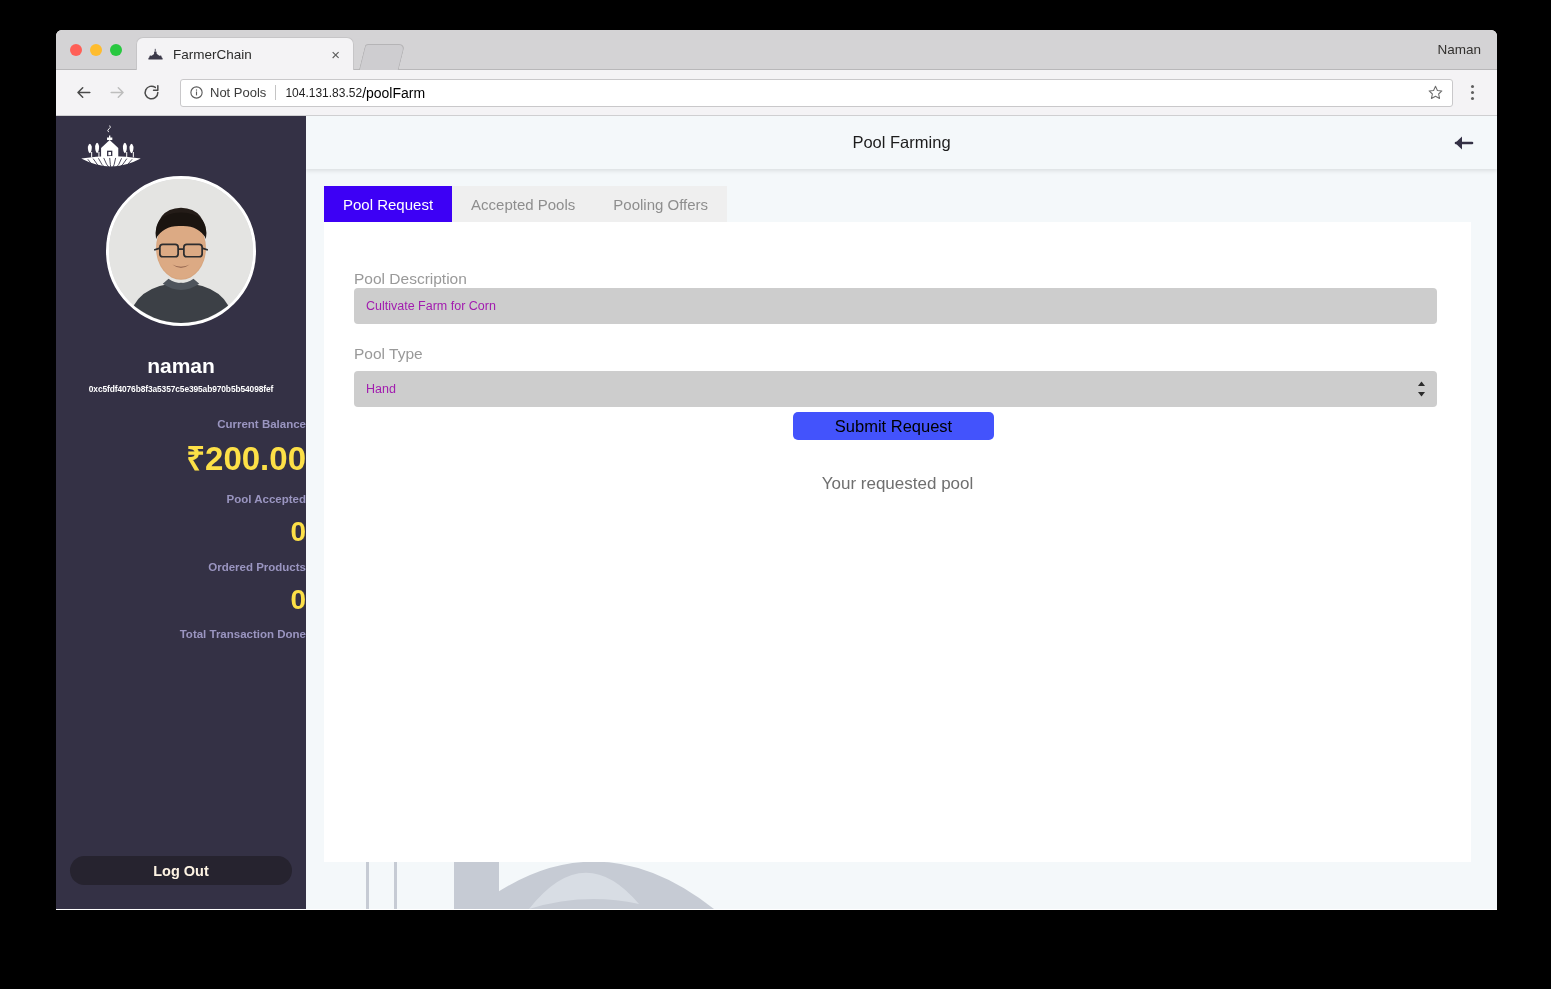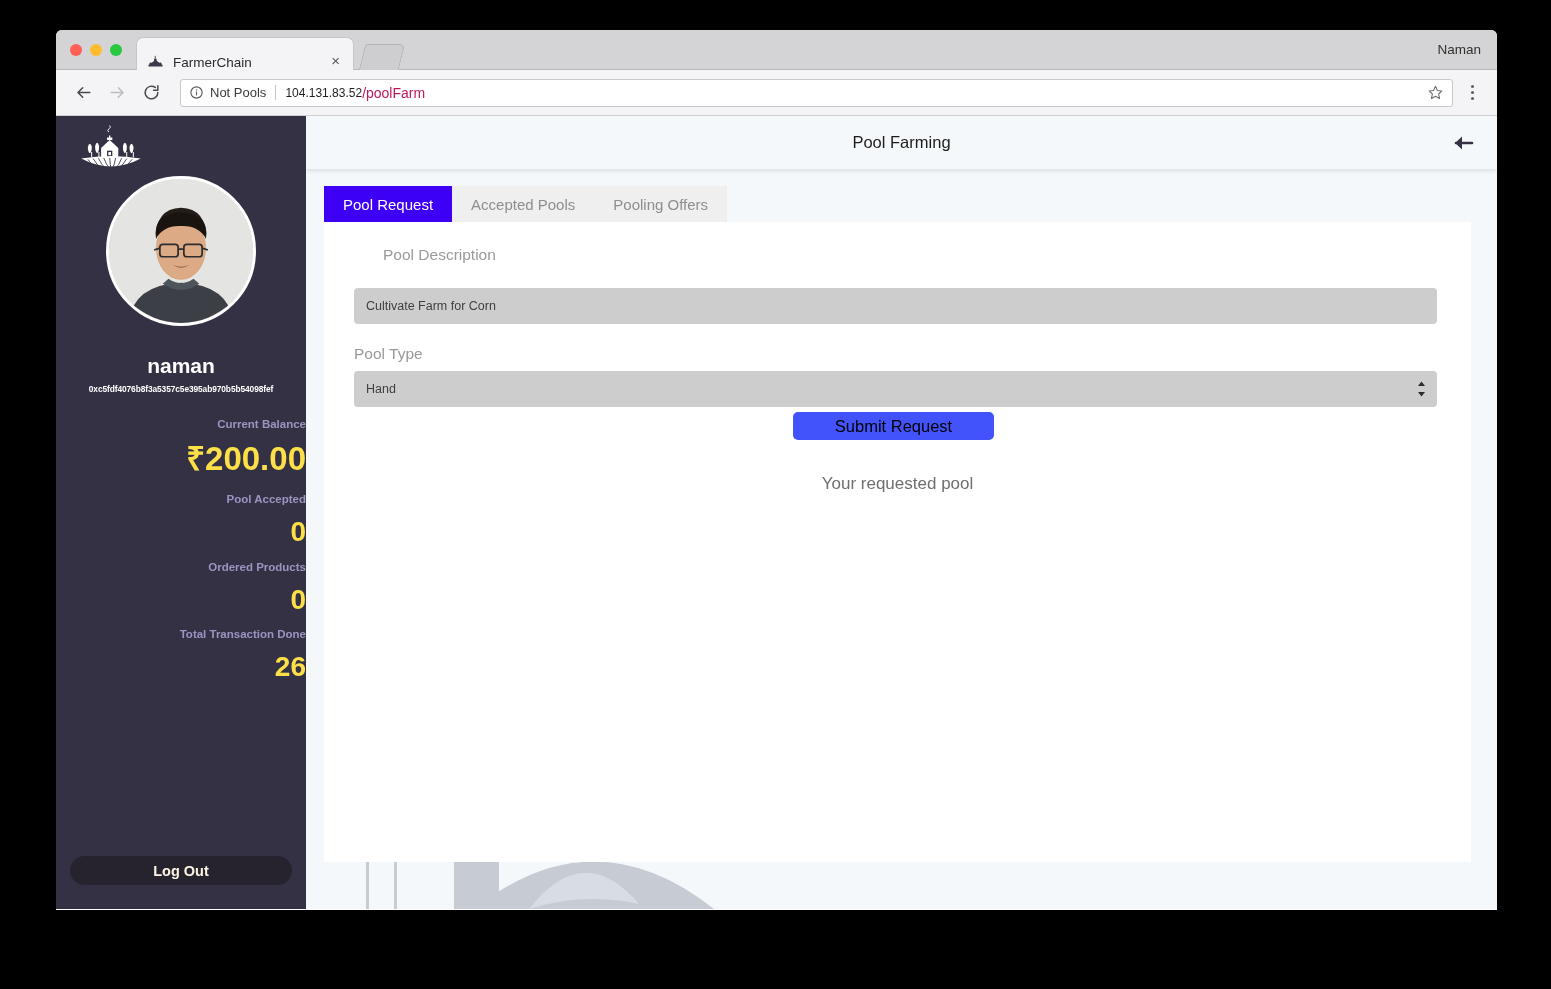--- a/index.html
+++ b/index.html
@@ -45,21 +45,21 @@
 
   #browser-tab {
     position: absolute;
     left: 80px; top: 7px;
     width: 218px; height: 33px;
     background: #f4f3f5;
     border-radius: 7px 7px 0 0;
     border: 1px solid #c6c5c7;
     border-bottom: none;
     display: flex;
-    align-items: flex-end;
+    align-items: center;
     padding: 0 10px;
   }
   #tab-favicon {
     width: 17px; height: 17px;
     margin-right: 9px;
     flex: 0 0 auto;
     display: block;
   }
   #tab-title {
     font-size: 13.5px;
@@ -127,21 +127,21 @@
     font-size: 13px; color: #3b3b3b;
     white-space: nowrap; flex: 0 0 auto;
   }
   #url-separator {
     width: 1px; height: 15px;
     background: #c4c4c4;
     margin: 0 9px;
     flex: 0 0 auto;
   }
   #url-host { font-size: 12px; color: #1f1f1f; white-space: nowrap; }
-  #url-path { font-size: 14px; color: #be185d; white-space: nowrap; }
+  #url-path { font-size: 14px; color: #000000; white-space: nowrap; }
   #url-rest { flex: 1 1 auto; }
   #bookmark-star { flex: 0 0 auto; display: block; }
   #browser-menu {
     width: 26px; height: 30px;
     display: flex; flex-direction: column;
     align-items: center; justify-content: center;
     gap: 3px;
     flex: 0 0 auto;
   }
   .menu-dot { width: 3px; height: 3px; border-radius: 50%; background: #5f5f5f; }
@@ -300,34 +300,34 @@
     height: 640px;
     background: #ffffff;
     z-index: 2;
   }
 
   .field-label {
     position: absolute;
     font-size: 15.5px;
     color: #999999;
   }
-  #label-pool-description { left: 30px; top: 24px; margin-left: 29px; }
+  #label-pool-description { left: 30px; top: 48px; }
   #label-pool-type        { left: 30px; top: 123px; }
 
   .field-box {
     position: absolute;
     left: 30px;
     width: 1083px;
     height: 36px;
     background: #cdcdcd;
     border: none;
     border-radius: 4px;
     font-family: "Liberation Sans", sans-serif;
     font-size: 12.5px;
-    color: #404040;
+    color: #a21caf;
     padding: 0 12px;
     display: flex;
     align-items: center;
   }
   #input-pool-description { top: 66px; }
   #select-pool-type {
     top: 149px;
     justify-content: flex-start;
     position: absolute;
   }
@@ -506,21 +506,20 @@
       <div class="stat-block" id="stat-pool">
         <div class="stat-label">Pool Accepted</div>
         <div class="stat-value">0</div>
       </div>
       <div class="stat-block" id="stat-orders">
         <div class="stat-label">Ordered Products</div>
         <div class="stat-value">0</div>
       </div>
       <div class="stat-block" id="stat-transactions">
         <div class="stat-label">Total Transaction Done</div>
-        <div class="stat-value">26</div>
       </div>
 
       <div id="logout-button">Log Out</div>
     </div>
 
     <div id="main">
 
       <div id="page-header">
         <div id="page-title">Pool Farming</div>
         <svg id="back-arrow" width="24" height="24" viewBox="0 0 24 24">

